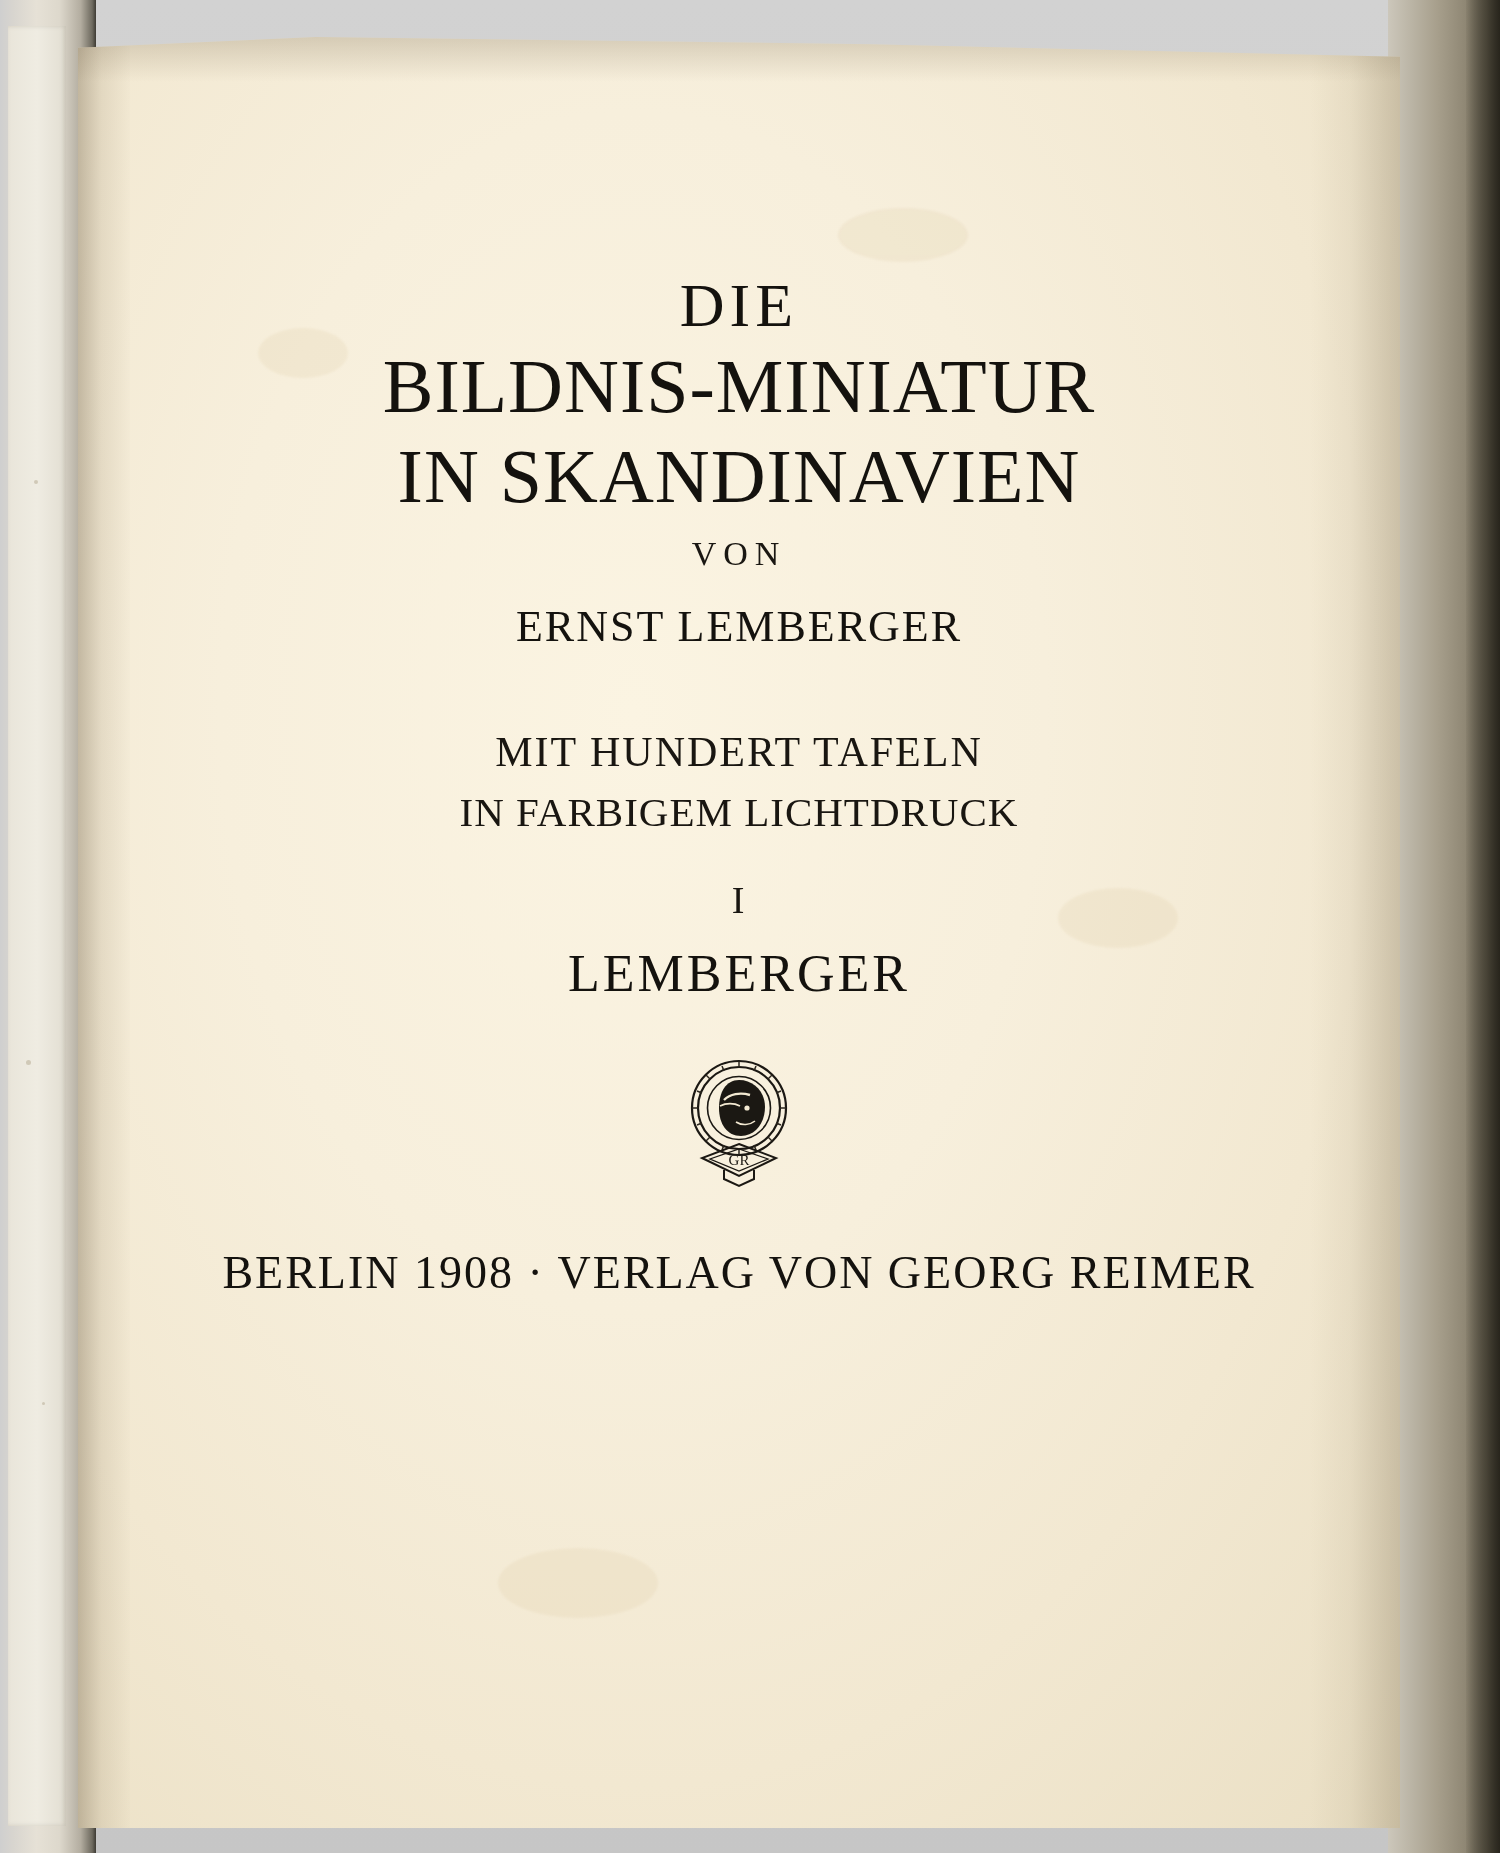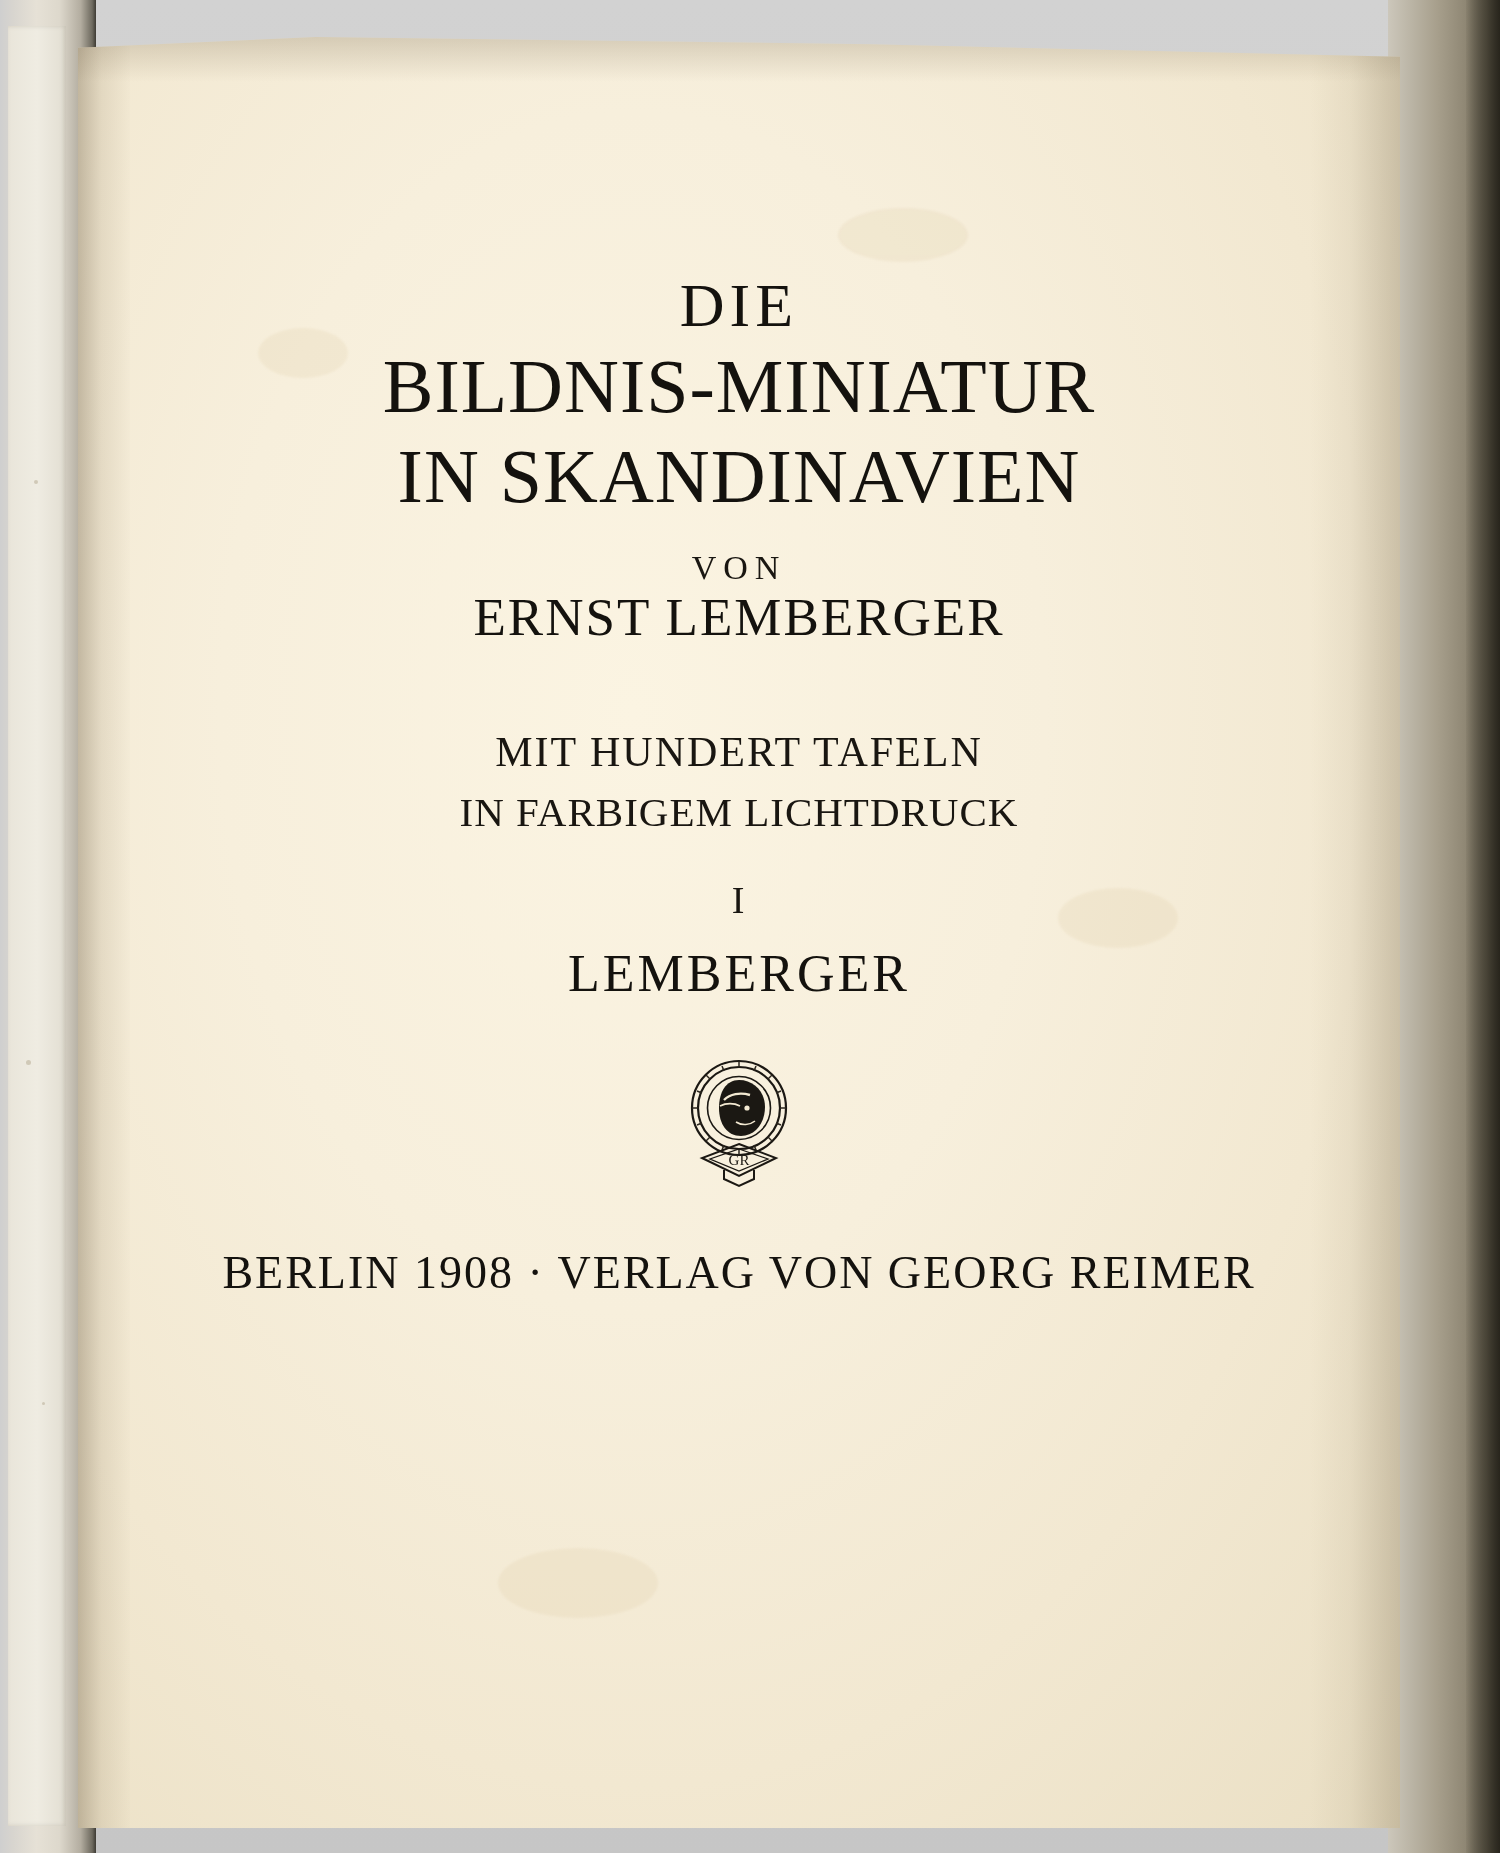--- a/index.html
+++ b/index.html
@@ -146,26 +146,27 @@
   .t-line3 {
     font-size: 76px;
     letter-spacing: 1px;
     line-height: 1.08;
     margin-top: 8px;
     color: #14120e;
   }
   .t-von {
     font-size: 34px;
     letter-spacing: 7px;
-    margin-top: 32px;
+    margin-top: 18px;
     color: #1a1712;
   }
   .t-author {
-    font-size: 53px;
+    font-size: 44px;
     letter-spacing: 2px;
+    margin-top: 28px;
     color: #14120e;
   }
 
   .plates-block {
     position: absolute;
     left: 0;
     top: 700px;
     width: 100%;
   }
   .t-plates1 {

